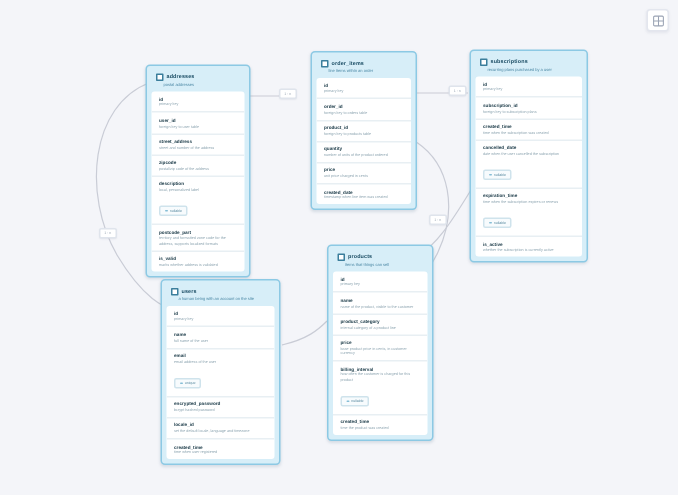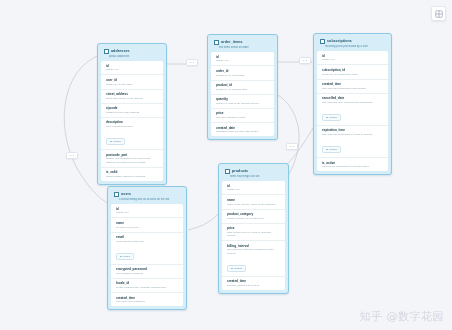--- a/index.html
+++ b/index.html
@@ -326,14 +326,13 @@
   <div class="tool-btn" style="left:431px;top:6px;">
     <svg width="8" height="8" viewBox="0 0 16 16">
       <g fill="none" stroke="#9aa3b4" stroke-width="1.4">
         <rect x="1.5" y="1.5" width="13" height="13" rx="1.5"></rect>
         <line x1="8" y1="1.5" x2="8" y2="14.5"></line>
         <line x1="1.5" y1="8" x2="14.5" y2="8"></line>
       </g>
     </svg>
   </div>
 
-  <div class="watermark">知乎 @数字花园</div>
 </div>
 
 </body></html>

